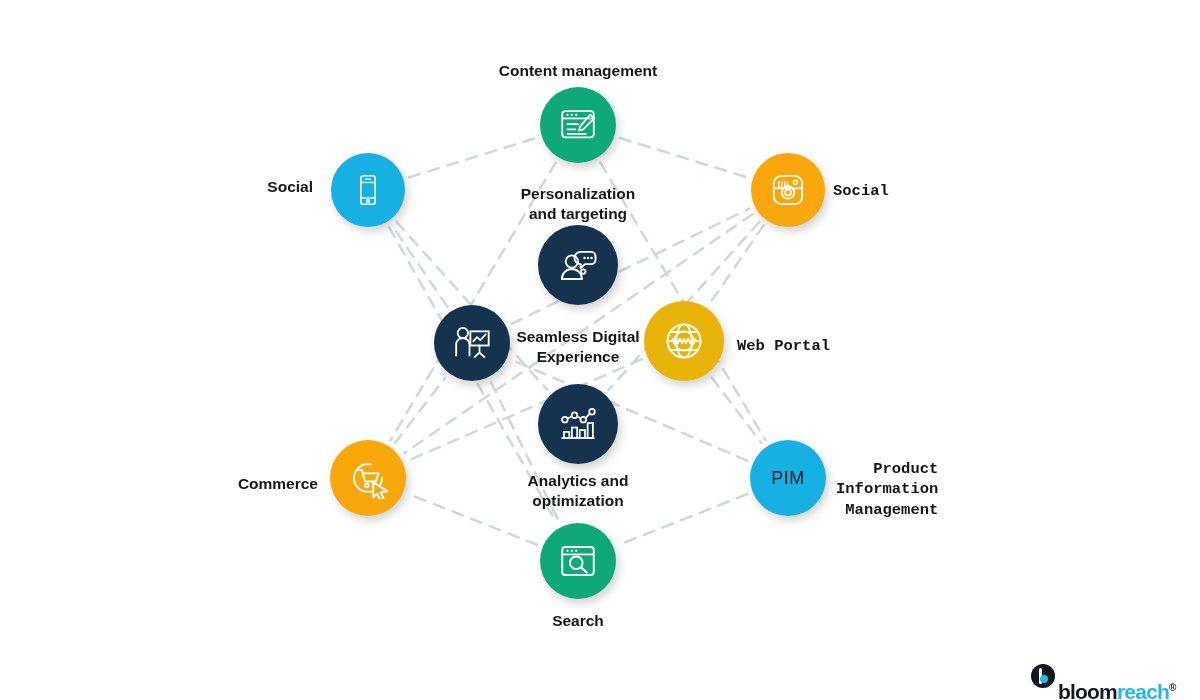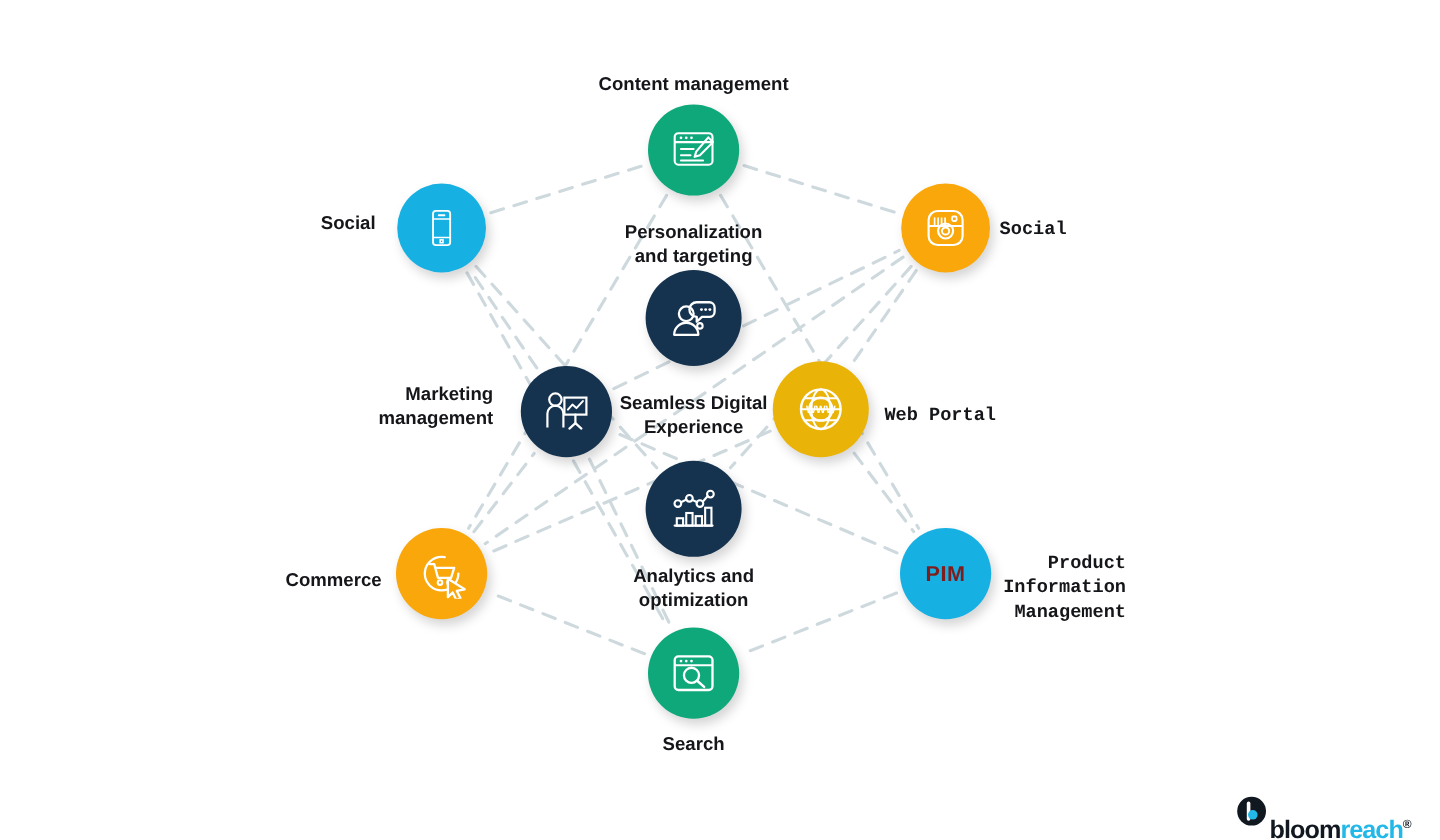--- a/index.html
+++ b/index.html
@@ -33,22 +33,22 @@
     position: absolute;
     border-radius: 50%;
     display: flex;
     align-items: center;
     justify-content: center;
     box-shadow: 3px 5px 9px rgba(0,0,0,0.17);
     box-sizing: border-box;
   }
   .node svg { display: block; }
   .node-text-label {
-    color: #7f1d1d;
-    font-weight: bold;
+    color: #0f172a;
+    font-weight: normal;
     font-size: 18px;
     letter-spacing: 0.5px;
   }
   .node-caption {
     position: absolute;
     font-size: 15.5px;
     font-weight: bold;
     color: #15161a;
     line-height: 1.32;
     white-space: pre-line;
@@ -191,22 +191,20 @@
   <div class="node" style="left: 434px; top: 305px; width: 76px; height: 76px; background: rgb(21, 51, 79);">
     <svg width="40" height="40" viewBox="0 0 48 48">
       <circle cx="13" cy="12" r="6.2" fill="none" stroke="#fff" stroke-width="2.2"></circle>
       <path d="M5 40 V26 a8 8 0 0 1 16 0 V40" fill="none" stroke="#fff" stroke-width="2.2" stroke-linejoin="round"></path>
       <rect x="22" y="10" width="22" height="17" fill="none" stroke="#fff" stroke-width="2.2"></rect>
       <path d="M25.5 22 L30 17 L34 20.5 L40.5 13.5" fill="none" stroke="#fff" stroke-width="2" stroke-linejoin="round" stroke-linecap="round"></path>
       <line x1="33" y1="27" x2="33" y2="36" stroke="#fff" stroke-width="2.2" stroke-linecap="round"></line>
       <path d="M27 41 L33 35.5 L39 41" fill="none" stroke="#fff" stroke-width="2.2" stroke-linecap="round" stroke-linejoin="round"></path>
     </svg>
   </div>
-  <div class="node-caption cap-left" style="top: 319px; right: 789px;">Marketing
-management</div>
 
   <div class="node-caption cap-center" style="top: 327px; left: 0px; width: 1200px; transform: translateX(-22px);">Seamless Digital
 Experience</div>
 
   <div class="node" style="left: 644px; top: 301px; width: 80px; height: 80px; background: #eab308;">
     <svg width="44" height="44" viewBox="0 0 48 48">
       <circle cx="24" cy="24" r="18" fill="none" stroke="#fff" stroke-width="2.2"></circle>
       <ellipse cx="24" cy="24" rx="8.5" ry="18" fill="none" stroke="#fff" stroke-width="1.8"></ellipse>
       <line x1="6" y1="24" x2="42" y2="24" stroke="#fff" stroke-width="1.8"></line>
       <path d="M9.5 14 H38.5 M9.5 34 H38.5" stroke="#fff" stroke-width="1.8"></path>

